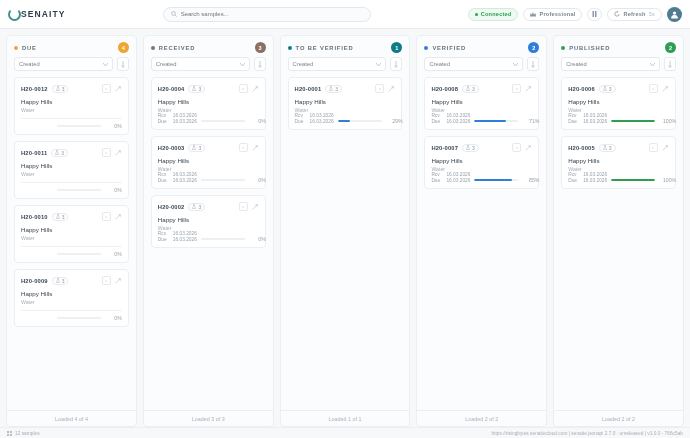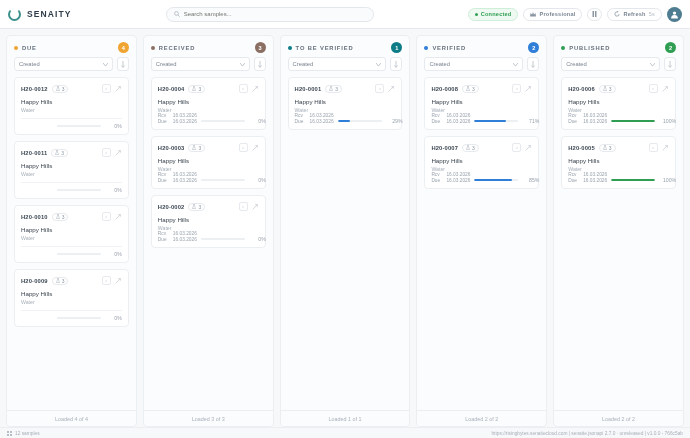--- a/index.html
+++ b/index.html
@@ -15,21 +15,21 @@
   
   .header {
     height: 29px;
     background: #ffffff;
     border-bottom: 1px solid #e6eaee;
     display: flex;
     align-items: center;
     padding: 0 8px;
     flex: 0 0 auto;
   }
-  .brand { display: flex; align-items: center; gap: 6px; }
+  .brand { display: flex; align-items: center; }
   .brand-logo {
     width: 13px; height: 13px;
     border: 2px solid #3b8f8c;
     border-radius: 50%;
     border-top-color: transparent;
   }
   .brand-name {
     font-size: 8.5px;
     font-weight: bold;
     letter-spacing: 1.1px;

